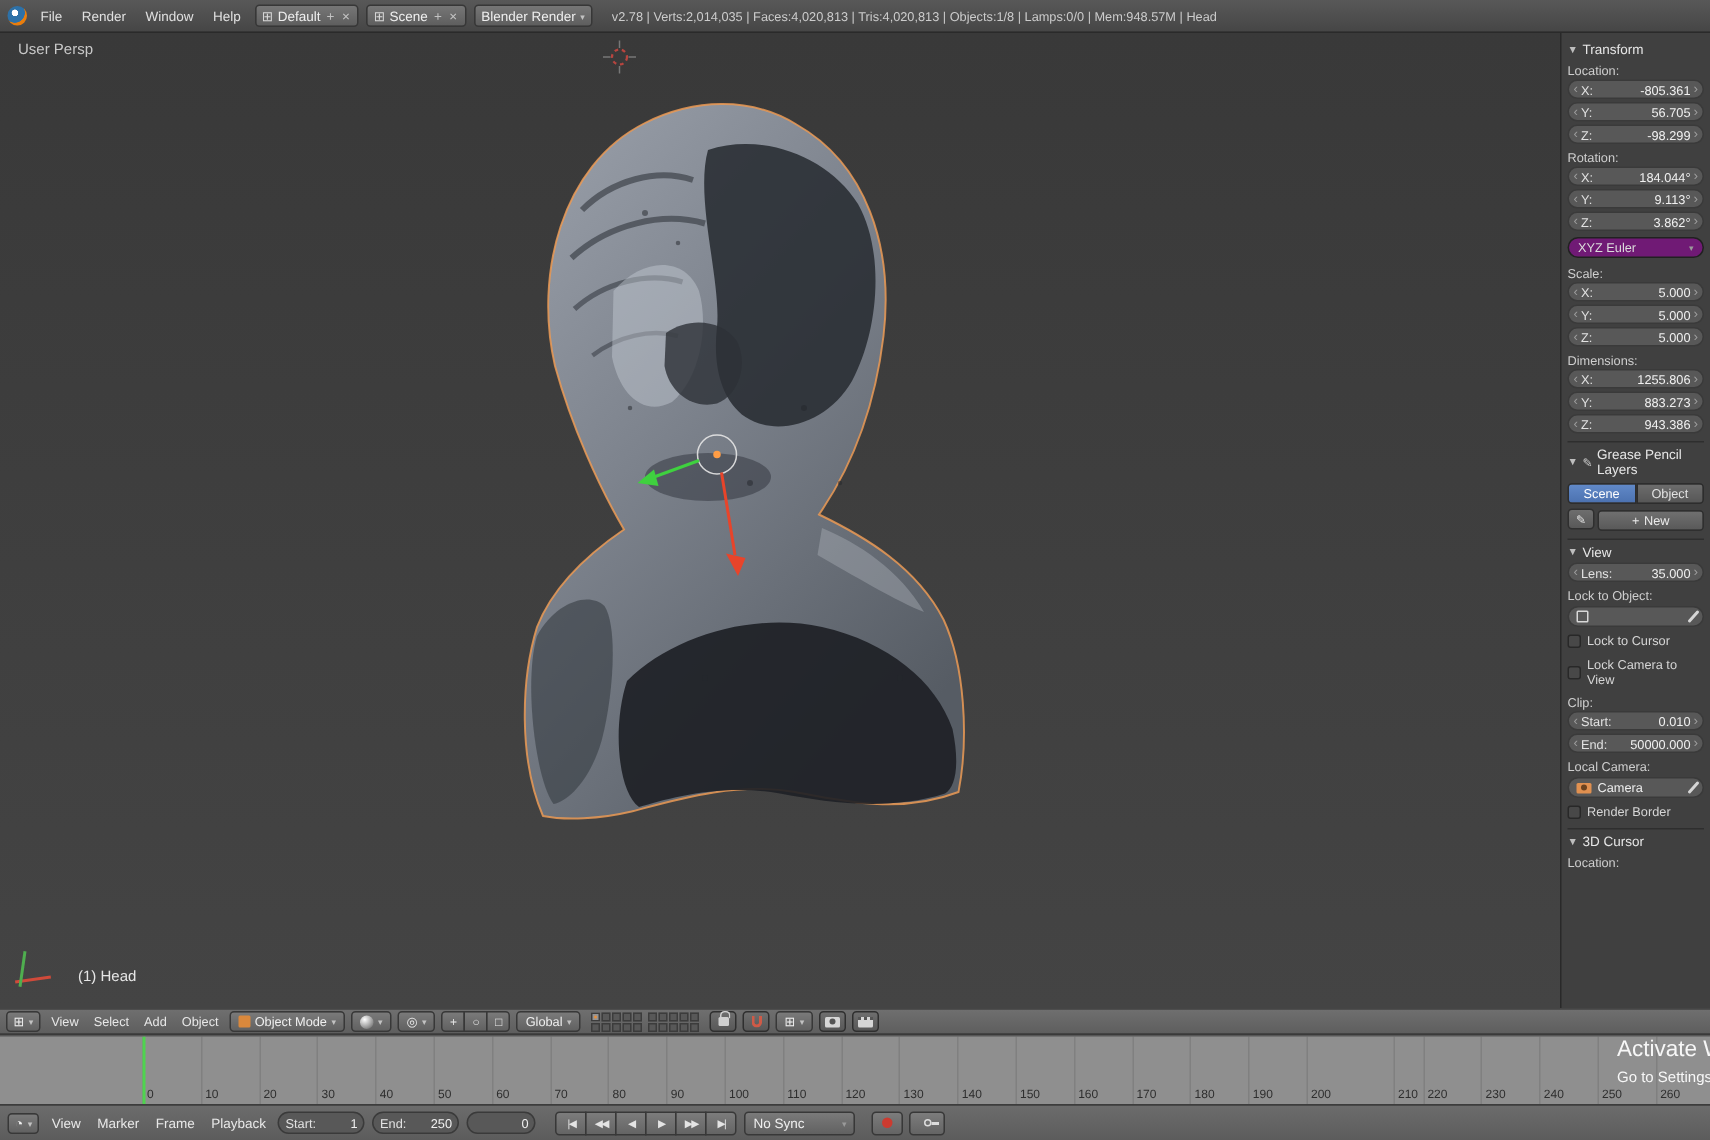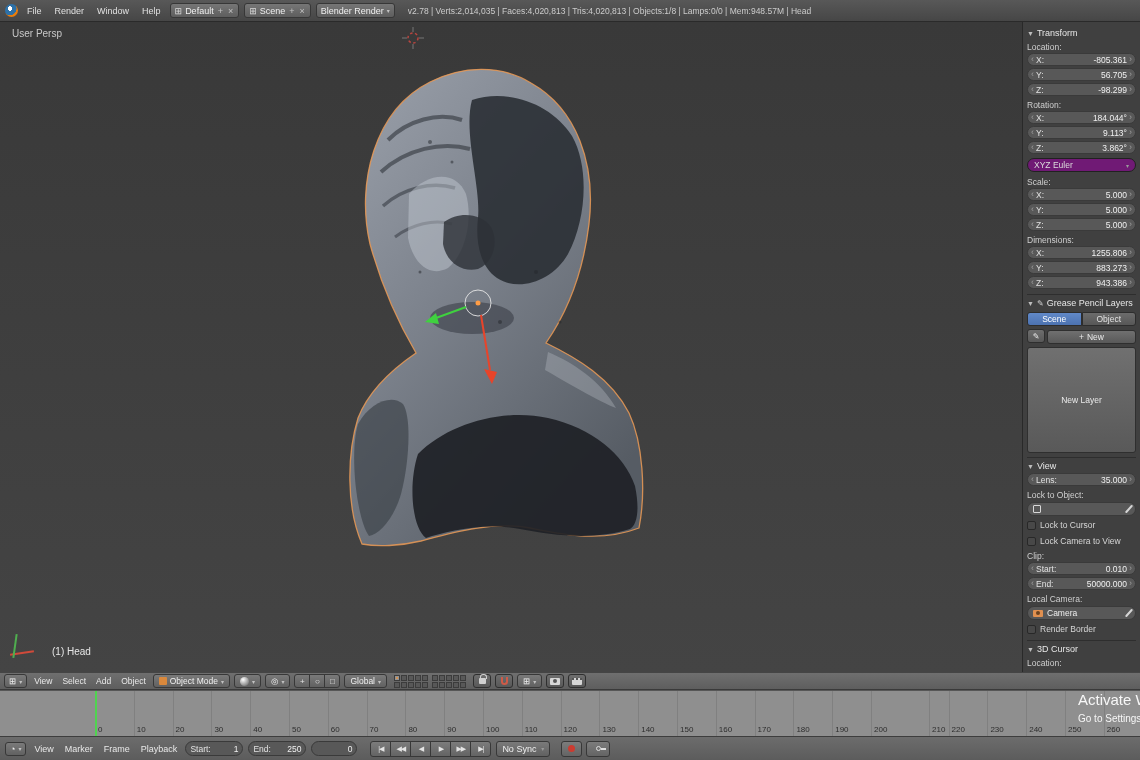--- a/index.html
+++ b/index.html
@@ -33,21 +33,21 @@
   .viewport{ position:absolute; top:22px; left:0; width:1140px; height:650px;
     background:linear-gradient(180deg,#393939,#444444); }
   .vp-label{ position:absolute; left:12px; top:6px; font-size:10px; color:#c8c8c8; }
   .obj-label{ position:absolute; left:52px; top:624px; font-size:10px; color:#e6e6e6; }
   .mini-axis{ position:absolute; left:8px; top:608px; width:34px; height:34px; }
   .axis-red{ position:absolute; left:2px; top:22px; width:24px; height:2px; background:#d04a3a; transform:rotate(-8deg); }
   .axis-green{ position:absolute; left:6px; top:4px; width:2px; height:24px; background:#4fae4f; transform:rotate(8deg); }
 
   
   .sidebar{
-    position:absolute; top:22px; right:0; width:118px; height:650px;
+    position:absolute; top:22px; right:0; width:100px; height:650px;
     background:#404040; border-left:1px solid #292929; padding:3px 4px;
     display:flex; flex-direction:column; font-size:8.5px; overflow:hidden;
   }
   .panel-header{ display:flex; align-items:center; gap:3px; color:#e6e6e6; font-size:9px;
     padding:3px 0 2px; border-top:1px solid rgba(0,0,0,.28); margin-top:3px; }
   .panel-header.first{ border-top:none; margin-top:0; }
   .tri{ font-size:7px; color:#bdbdbd; }
   .ph-icon{ font-size:8px; color:#cfcfcf; }
   .plabel{ color:#cfcfcf; margin:2px 0 1px; }
   .numfield{
@@ -345,21 +345,20 @@
     </div>
     <div class="gp-row">
       <button class="icon-btn">
         <span>✎</span>
       </button>
       <button class="wide-btn">
         <span>+</span>
         <span>New</span>
       </button>
     </div>
-    <button class="wide-btn">New Layer</button>
 
     <div class="panel-header">
       <span class="tri">▼</span>
       <span>View</span>
     </div>
     <div class="numfield">
       <span class="arr">‹</span>
       <span class="nf-label">Lens:</span>
       <span class="nf-value">35.000</span>
       <span class="arr">›</span>
@@ -599,21 +598,21 @@
 
     <div class="play-group">
       <button class="play-btn">|◀</button>
       <button class="play-btn">◀◀</button>
       <button class="play-btn">◀</button>
       <button class="play-btn">▶</button>
       <button class="play-btn">▶▶</button>
       <button class="play-btn">▶|</button>
     </div>
 
-    <div class="hdr-dd" style="width:54px;height:16px">
+    <div class="hdr-dd" style="width:74px;height:16px">
       <span>No Sync</span>
       <span class="dd-caret" style="margin-left:auto">▾</span>
     </div>
 
     <button class="play-btn" style="border-radius:3px;margin-left:6px">
       <span class="rec-dot"></span>
     </button>
     <button class="play-btn" style="border-radius:3px;width:24px">
       <span class="key-icon"></span>
     </button>

